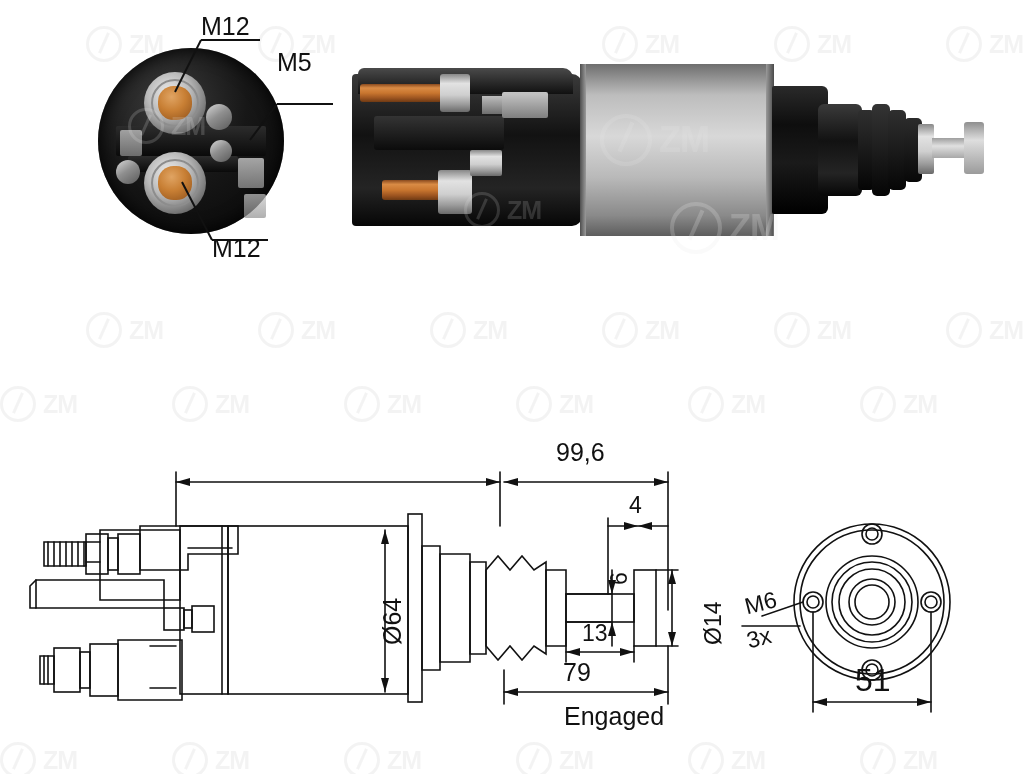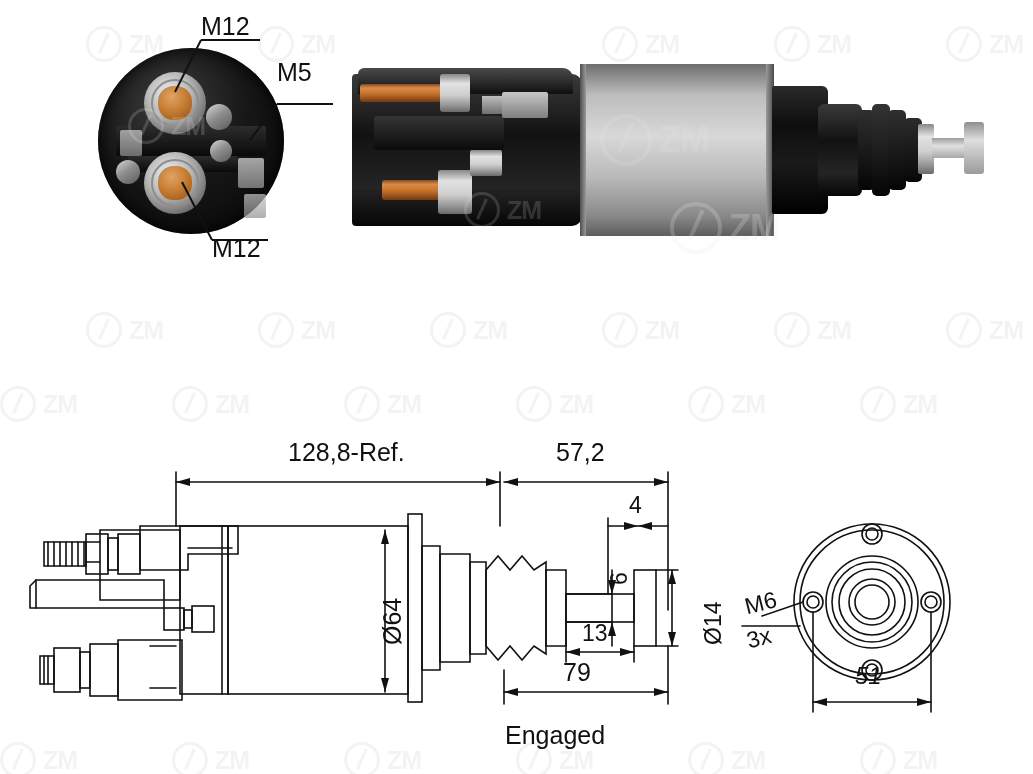--- a/index.html
+++ b/index.html
@@ -260,21 +260,21 @@
     <path d="M201,40 L175,92" stroke="#111" stroke-width="2" fill="none"></path>
 
     <path d="M277,104 L333,104" stroke="#111" stroke-width="2" fill="none"></path>
     <path d="M277,104 L250,140" stroke="#111" stroke-width="2" fill="none"></path>
 
     <path d="M212,240 L268,240" stroke="#111" stroke-width="2" fill="none"></path>
     <path d="M212,240 L182,182" stroke="#111" stroke-width="2" fill="none"></path>
   </svg>
 
   <span class="lbl" style="left:201px;top:12px;">M12</span>
-  <span class="lbl" style="left:277px;top:58px;">M5</span>
+  <span class="lbl" style="left:277px;top:48px;">M5</span>
   <span class="lbl" style="left:212px;top:234px;">M12</span>
 
   <div id="draw">
     <svg width="1033" height="344" viewBox="0 0 1033 344">
       <g fill="none" stroke="#111" stroke-width="1.6" stroke-linecap="round">
 
         <rect x="228" y="96" width="180" height="168"></rect>
         <line x1="222" y1="96" x2="222" y2="264"></line>
         <rect x="180" y="96" width="48" height="168"></rect>
 
@@ -385,27 +385,26 @@
         <line x1="742" y1="196" x2="800" y2="196"></line>
 
         <line x1="813" y1="182" x2="813" y2="282"></line>
         <line x1="931" y1="182" x2="931" y2="282"></line>
         <line x1="813" y1="272" x2="931" y2="272"></line>
         <path d="M813,272 L827,268 L827,276 Z" fill="#111" stroke="none"></path>
         <path d="M931,272 L917,268 L917,276 Z" fill="#111" stroke="none"></path>
       </g>
     </svg>
 
-    <span class="dimtxt" style="left:288px;top:8px;font-size:25px;">128,8-Ref.</span>
-    <span class="dimtxt" style="left:556px;top:8px;font-size:25px;">57,2</span>
+    <span class="dimtxt" style="left:556px;top:8px;font-size:25px;">99,6</span>
     <span class="dimtxt vert" style="left:378px;top:215px;font-size:25px;">Ø64</span>
     <span class="dimtxt" style="left:629px;top:62px;">4</span>
     <span class="dimtxt vert" style="left:606px;top:155px;">6</span>
     <span class="dimtxt vert" style="left:700px;top:215px;">Ø14</span>
     <span class="dimtxt" style="left:582px;top:190px;">13</span>
     <span class="dimtxt" style="left:563px;top:228px;font-size:25px;">79</span>
-    <span class="dimtxt" style="left:505px;top:272px;font-size:25px;margin-top:19px;">Engaged</span>
+    <span class="dimtxt" style="left:564px;top:272px;font-size:25px;">Engaged</span>
     <span class="dimtxt" style="left:742px;top:164px;transform:rotate(-14deg);transform-origin:left top;">M6</span>
     <span class="dimtxt" style="left:744px;top:198px;transform:rotate(-14deg);transform-origin:left top;">3x</span>
-    <span class="dimtxt" style="left:855px;top:232px;font-size:24px;font-style:italic;">51</span>
+    <span class="dimtxt" style="left:855px;top:232px;font-size:32px;">51</span>
   </div>
 
 </div>
 
 </body></html>

